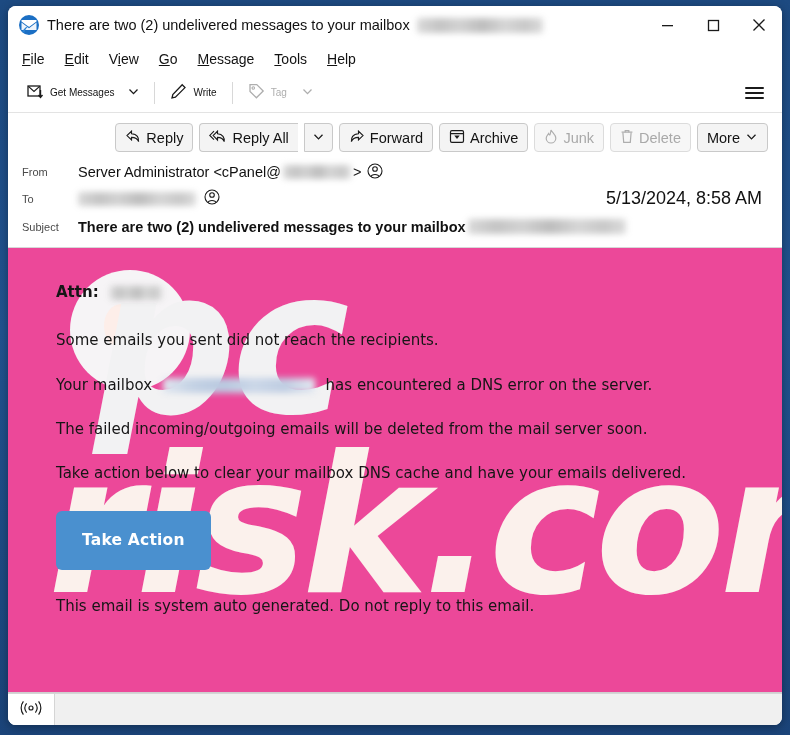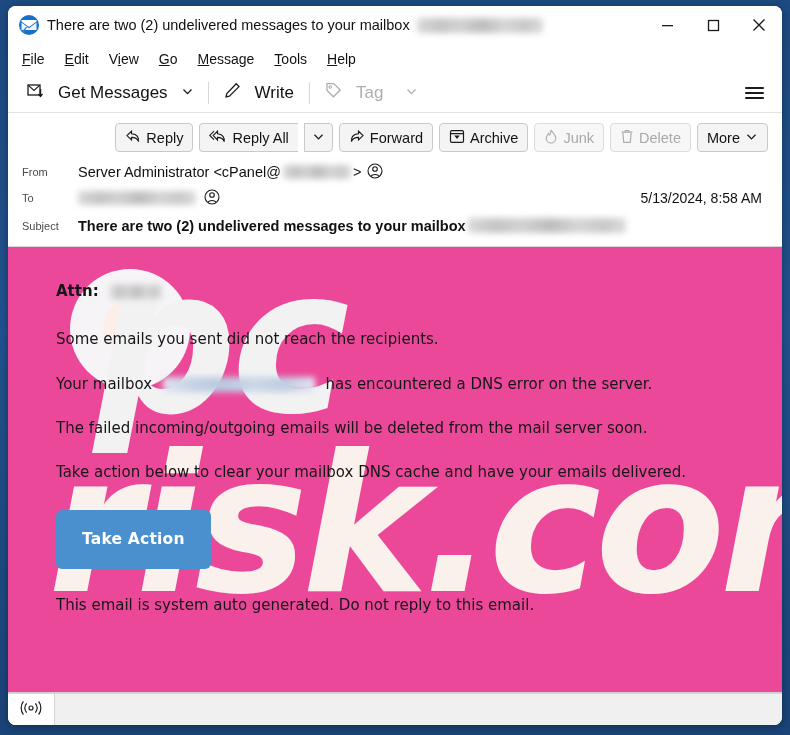--- a/index.html
+++ b/index.html
@@ -78,22 +78,22 @@
   .maintoolbar {
     height: 40px;
     display: flex;
     align-items: center;
     padding: 0 12px 0 12px;
     background: #ffffff;
     flex: 0 0 auto;
     border-bottom: 1px solid #e3e3e3;
   }
   .mt-btn {
-    display: flex; align-items: center; gap: 14px;
-    font-size: 17px; color: #121212;
+    display: flex; align-items: center; gap: 6px;
+    font-size: 10px; color: #121212;
     padding: 4px 7px; border-radius: 4px;
     white-space: nowrap;
   }
   .mt-btn.disabled { color: #aeaeae; }
   .mt-sep { width: 1px; height: 22px; background: #d8d8d8; margin: 0 8px; }
   .mt-caret { padding: 4px 6px; border-radius: 4px; display:flex; align-items:center;}
   .hamburger { margin-left: auto; padding: 6px; display: flex; flex-direction: column; gap: 3px; }
   .hamburger span { display:block; width: 19px; height: 2px; background: #1b1b1b; border-radius: 1px;}
 
   
@@ -121,21 +121,21 @@
     white-space: nowrap;
   }
   .act.grouped-left { border-top-right-radius:0; border-bottom-right-radius:0; border-right: none; }
   .act.grouped-right { border-top-left-radius:0; border-bottom-left-radius:0; padding: 4px 7px; }
   .act.disabled { color: #a9a9a9; background: #f7f7f7; border-color: #dcdcdc; }
 
   .hrow { display: flex; align-items: center; font-size: 14.5px; padding: 3px 0; min-height: 26px;}
   .hlabel { color: #4a4a4a; width: 56px; flex: 0 0 auto; font-size: 11px;}
   .hval { color: #111111; display: flex; align-items: center; gap: 2px; }
   .hval.bold { font-weight: bold; }
-  .hdate { margin-left: auto; color: #111111; font-size: 14px; padding-right: 6px; }
+  .hdate { margin-left: auto; color: #111111; font-size: 18px; padding-right: 6px; }
 
   
   .blur {
     display: inline-block;
     border-radius: 2px;
     background: linear-gradient(90deg,#d9d9d9 0%,#c4c4c4 18%,#d2d2d2 34%,#bdbdbd 52%,#d6d6d6 70%,#c8c8c8 86%,#dcdcdc 100%);
     filter: blur(3px);
     vertical-align: middle;
   }
   .blur.blue {

